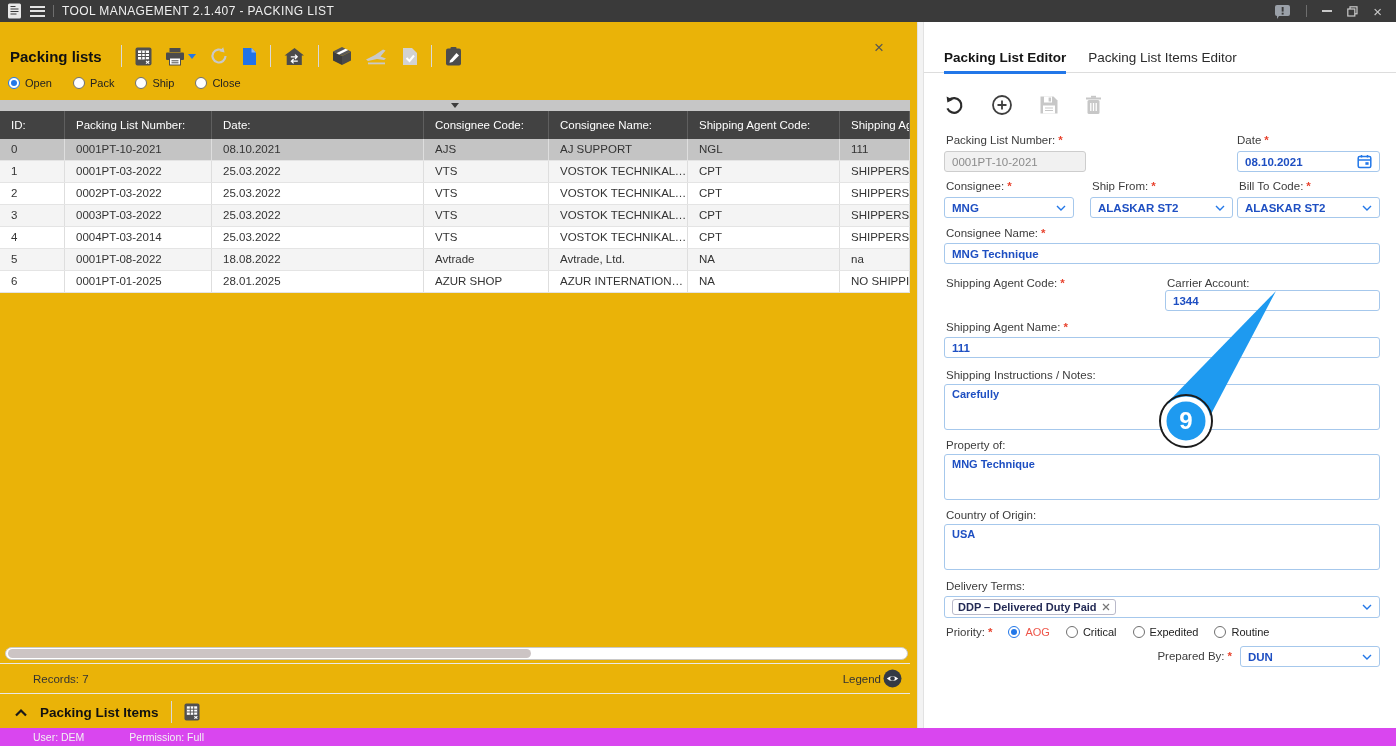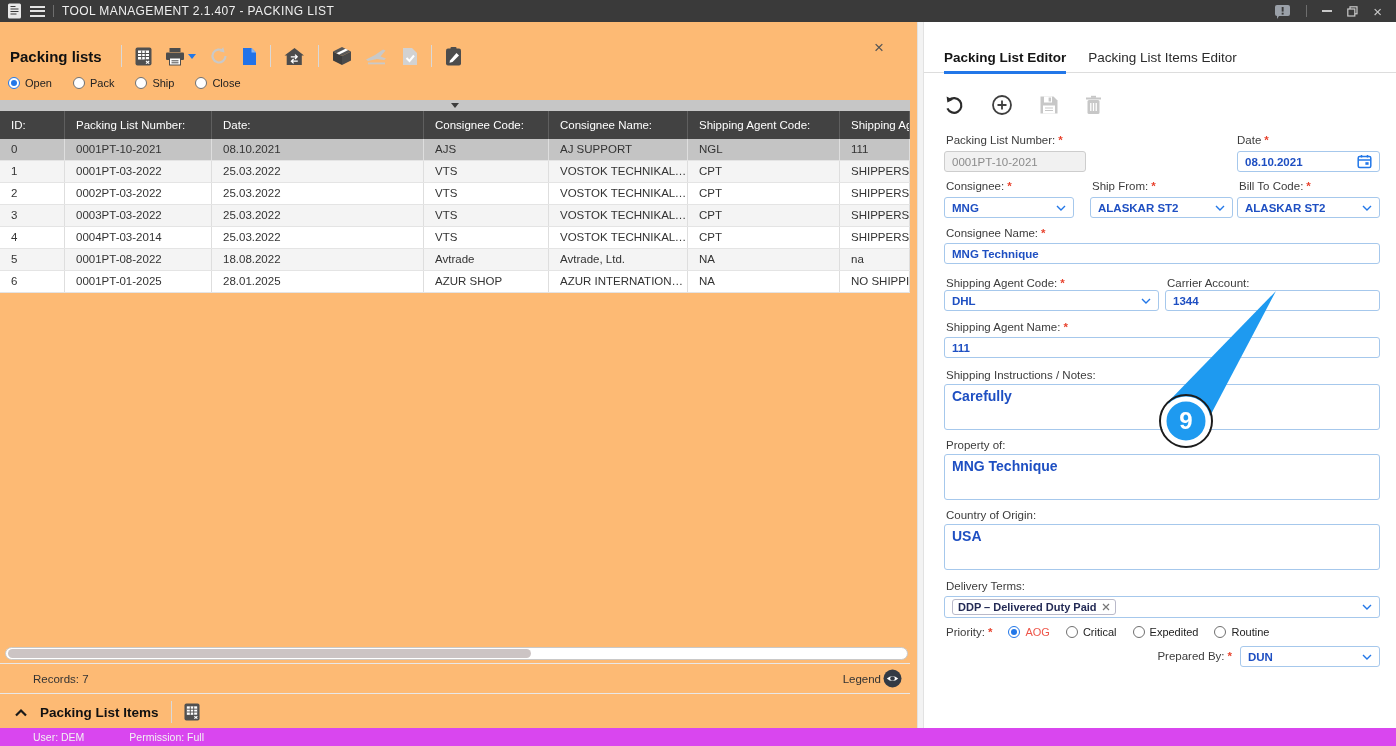--- a/index.html
+++ b/index.html
@@ -12,21 +12,21 @@
   .tb-left { display:flex; align-items:center; gap:8px; padding-left:7px; }
   .ham { display:flex; flex-direction:column; gap:2.5px; }
   .ham i { width:15px; height:2px; background:#e3e3e3; }
   .tb-sep { width:1px; height:12px; background:#6e6e6e; }
   .tb-title { font-size:12px; letter-spacing:.4px; color:#f0f0f0; }
   .tb-right { margin-left:auto; display:flex; align-items:center; gap:15px; padding-right:14px; }
   .win-min { width:10px; height:2px; background:#c9c9c9; }
   .win-close { font-size:15px; color:#c9c9c9; line-height:1; }
 
   
-  .lp { position:absolute; top:22px; left:0; width:917px; height:706px; background:#fdba74;padding-left:8px; }
+  .lp { position:absolute; top:22px; left:0; width:917px; height:706px; background:#eab308;padding-left:8px; }
   .lp-toolbar { position:absolute; top:18px; left:0; height:32px; display:flex; align-items:center; padding-left:10px; gap:13px; }
   .lp-heading { font-size:15px; font-weight:bold; color:#111; margin-right:6px; }
   .v-sep { width:1px; height:22px; background:#d9d9d9; }
   .tool-btn { display:flex; align-items:center; justify-content:center; }
   .print-caret { width:0; height:0; border-left:4px solid transparent; border-right:4px solid transparent; border-top:5px solid #2277e8; margin-left:3px; }
   .lp-close { position:absolute; left:869px; top:16px; width:20px; height:20px; font-size:17px; color:#555; text-align:center; line-height:20px; }
 
   .lp-radios { position:absolute; top:55px; left:8px; display:flex; gap:21px; align-items:center; }
   .radio { display:flex; align-items:center; gap:5px; font-size:11px; color:#222; }
   .rdot { width:12px; height:12px; border-radius:50%; border:1px solid #707070; background:#fff; position:relative; flex:none; }
@@ -63,21 +63,21 @@
   .tab.active { font-weight:bold; color:#141414; }
   .tab.active::after { content:""; position:absolute; left:0; right:0; bottom:-2px; height:3px; background:#2277e8; }
   .rp-tools { position:absolute; top:72px; left:20px; display:flex; gap:26px; align-items:center; }
 
   .lbl { position:absolute; font-size:11.5px; color:#3c3c3c; white-space:nowrap; }
   .req { color:#e8432e; font-weight:bold; margin-left:3px; }
   .fld { position:absolute; height:21px; border:1px solid #a6c8ec; border-radius:3px; background:#fff; font-family:inherit; font-size:11.5px; font-weight:bold; color:#1e4fc2; padding:0 7px; outline:none; }
   .fld.disabled { background:#f1f1f1; border-color:#cdcdcd; color:#8b8b8b; font-weight:normal; }
   .selectf { position:absolute; height:21px; border:1px solid #a6c8ec; border-radius:3px; background:#fff; display:flex; align-items:center; padding:0 7px; gap:4px; }
   .selectf .val { font-size:11.5px; font-weight:bold; color:#1e4fc2; flex:1; overflow:hidden; white-space:nowrap; }
-  .ta { position:absolute; border:1px solid #a6c8ec; border-radius:3px; font-family:inherit; font-size:14px; font-weight:bold; color:#1e4fc2; padding:3px 7px; resize:none; outline:none; background:#fff; }
+  .ta { position:absolute; border:1px solid #a6c8ec; border-radius:3px; font-family:inherit; font-size:11px; font-weight:bold; color:#1e4fc2; padding:3px 7px; resize:none; outline:none; background:#fff; }
   .ms { position:absolute; height:22px; border:1px solid #a6c8ec; border-radius:3px; background:#fff; display:flex; align-items:center; padding:0 7px; }
   .tag { display:flex; align-items:center; gap:5px; border:1px solid #b9b9c9; border-radius:3px; padding:1px 5px; font-size:11px; font-weight:bold; color:#232a55; }
   .ms .chev { margin-left:auto; }
   .prio { position:absolute; display:flex; align-items:center; gap:16px; font-size:11.5px; color:#222; }
   .aog-label { color:#ee5549; }
 
   
   .statusbar { position:absolute; left:0; bottom:0; width:1396px; height:18px; background:#d946ef; display:flex; align-items:center; gap:45px; padding-left:33px; color:#f2f2f2; font-size:10.5px; z-index:20; }
 
   .anno { position:absolute; left:0; top:0; width:1396px; height:746px; pointer-events:none; z-index:60; }
@@ -406,26 +406,20 @@
     <span class="val">ALASKAR ST2</span>
     <svg width="10" height="6" viewBox="0 0 10 6">
         <path d="M1 1l4 4 4-4" fill="none" stroke="#2277e8" stroke-width="1.4"></path>
       </svg>
   </div>
 
   <span class="lbl" style="top:205px;left:22px"><span>Consignee Name:</span><span class="req">*</span></span>
   <input class="fld" style="top: 221px; left: 20px; width: 436px;" value="MNG Technique">
 
   <span class="lbl" style="top:255px;left:22px"><span>Shipping Agent Code:</span><span class="req">*</span></span>
-  <div class="selectf" style="top:268px;left:20px;width:215px">
-    <span class="val">DHL</span>
-    <svg width="10" height="6" viewBox="0 0 10 6">
-        <path d="M1 1l4 4 4-4" fill="none" stroke="#2277e8" stroke-width="1.4"></path>
-      </svg>
-  </div>
   <span class="lbl" style="top:255px;left:243px">Carrier Account:</span>
   <input class="fld" style="top: 268px; left: 241px; width: 215px;" value="1344">
 
   <span class="lbl" style="top:299px;left:22px"><span>Shipping Agent Name:</span><span class="req">*</span></span>
   <input class="fld" style="top: 315px; left: 20px; width: 436px;" value="111">
 
   <span class="lbl" style="top:347px;left:22px">Shipping Instructions / Notes:</span>
   <textarea class="ta" style="top: 362px; left: 20px; width: 436px; height: 46px;">Carefully</textarea>
 
   <span class="lbl" style="top:417px;left:22px">Property of:</span>

